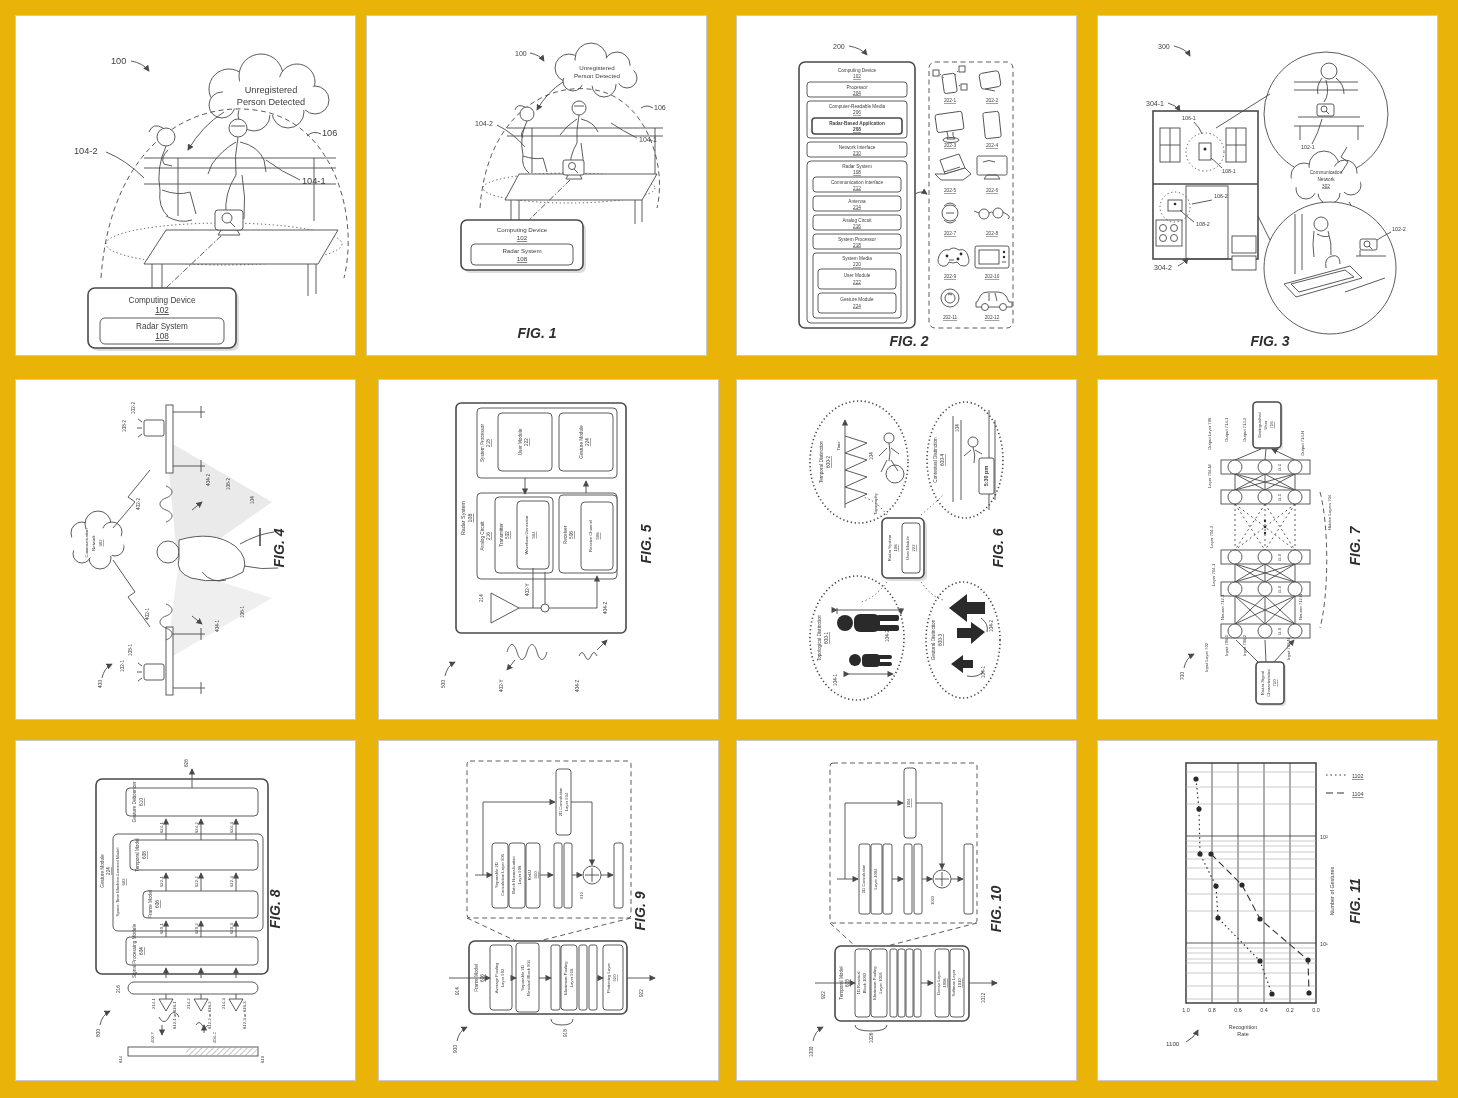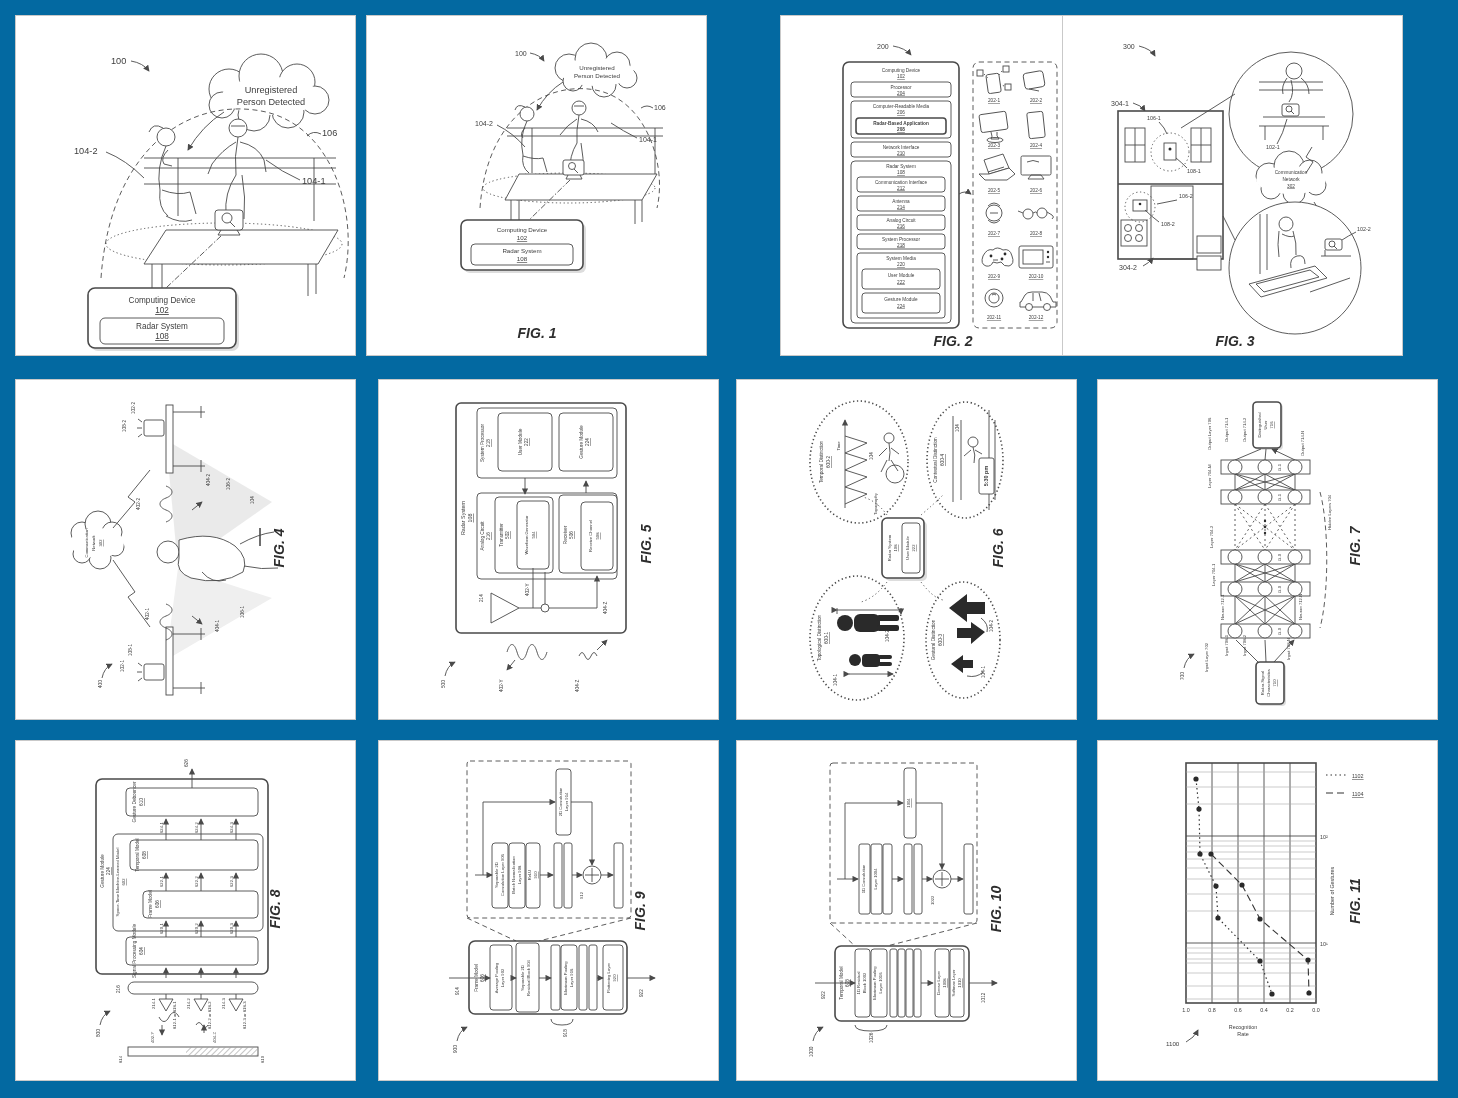--- a/index.html
+++ b/index.html
@@ -1,16 +1,16 @@
 <!DOCTYPE html>
 <html><head>
 <meta charset="utf-8">
 <style>
   html,body{margin:0;padding:0;background:#fff;}
-  .page{position:relative;width:1458px;height:1098px;background:#0369a1;font-family:"Liberation Sans",sans-serif;}
+  .page{position:relative;width:1458px;height:1098px;background:#eab308;font-family:"Liberation Sans",sans-serif;}
   .panel{position:absolute;width:341px;height:341px;background:#fff;border:1px solid #c9c9c9;box-sizing:border-box;overflow:hidden;}
   svg{display:block;}
   text{font-family:"Liberation Sans",sans-serif;fill:#3d3d3d;}
   .t4{font-size:4.2px;}.t45{font-size:4.7px;}.t5{font-size:5.4px;}.t6{font-size:6.2px;}.t7{font-size:7px;}.t8{font-size:8.2px;}.t9{font-size:9.2px;}
   .u{text-decoration:underline;}
   .b{font-weight:bold;}
   .cap{font-size:14px;font-style:italic;font-weight:bold;fill:#2e2e2e;}
   .mid{text-anchor:middle;}
   .st{stroke:#4a4a4a;fill:none;stroke-width:.9;}
   .stf{stroke:#4a4a4a;fill:#fff;stroke-width:.9;}
@@ -163,21 +163,21 @@
     <path class="st" d="M286,92 q-6,-4 -12,0"></path>
   </g>
   <g>
     <text x="272" y="126" class="t7">104-1</text>
     <path class="st" d="M270,122 q-14,-7 -26,-15"></path>
   </g>
   <text x="170" y="322" class="cap mid">FIG. 1</text>
 </svg>
 </div>
 
-<div class="panel" style="left:780px;top:15px">
+<div class="panel" style="left:736px;top:15px">
 <svg width="339" height="339" viewBox="0 0 339 339">
   <g>
     <text x="96" y="33" class="t7">200</text>
     <path class="st" d="M112,30 q12,2 18,9" marker-end="url(#ar)"></path>
   </g>
   <g>
     <rect class="stf th" x="62" y="46" width="116" height="266" rx="6"></rect>
     <text x="120" y="56" class="t45 mid">Computing Device</text>
     <text x="120" y="62" class="t45 mid u">102</text>
     <rect class="stf" x="70" y="66" width="100" height="15" rx="3"></rect>
@@ -292,21 +292,21 @@
       <circle class="stf" cx="248" cy="291" r="3.5"></circle>
             <circle class="stf" cx="266" cy="291" r="3.5"></circle>
       <path class="st" d="M252,277 v8 M258,277 l2,8"></path>
     </g>
     <text x="255" y="303" class="t45 mid u">202-12</text>
   </g>
   <text x="172" y="330" class="cap mid">FIG. 2</text>
 </svg>
 </div>
 
-<div class="panel" style="left:1062px;top:15px">
+<div class="panel" style="left:1097px;top:15px">
 <svg width="339" height="339" viewBox="0 0 339 339">
   <defs>
           <pattern id="dots3" width="5" height="5" patternUnits="userSpaceOnUse">
             <circle cx="2" cy="2" r=".7" fill="#bdbdbd"></circle>
           </pattern>
         </defs>
   <g>
     <text x="60" y="33" class="t7">300</text>
     <path class="st" d="M76,30 q12,3 16,10" marker-end="url(#ar)"></path>
   </g>

